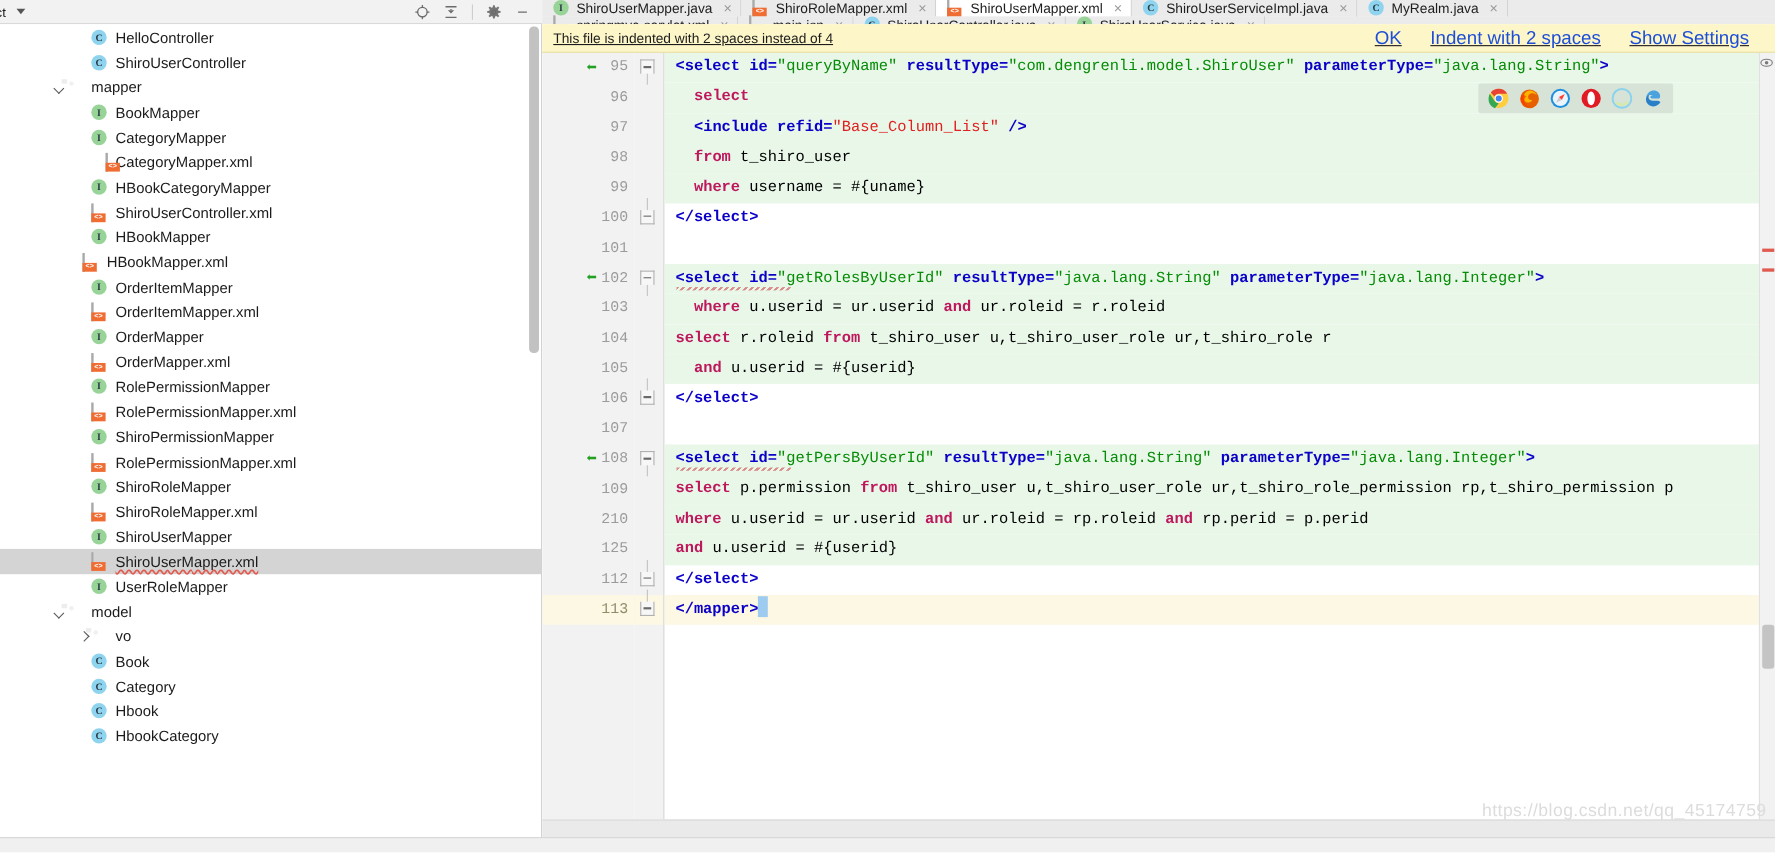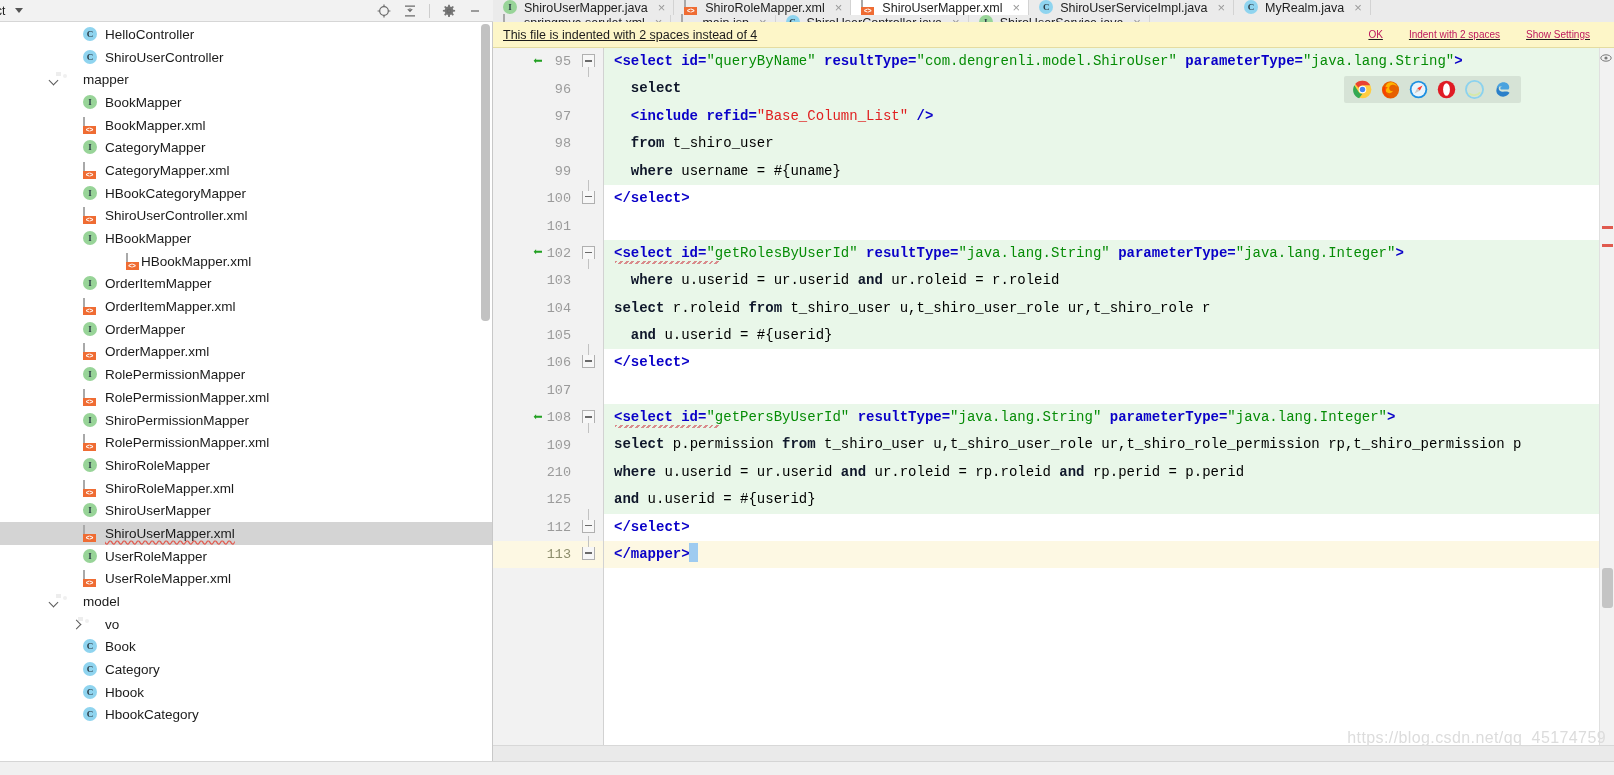--- a/index.html
+++ b/index.html
@@ -122,21 +122,21 @@
   }
 
   
   .editor-wrap { flex:1; display:flex; flex-direction:column; min-width:0; position:relative; background:#fff; }
 
   .notif {
     height:26px; flex:0 0 26px; background:#fdf6c8; border-bottom:1px solid #e4dca1;
     display:flex; align-items:center; font-size:12.5px; color:#1c1c1c; padding:0 10px;text-decoration:underline;
   }
   .notif .links { margin-left:auto; display:flex; gap:26px; padding-right:14px; }
-  .notif .links a { color:#be185d; text-decoration:none; font-size:10px; cursor:pointer; }
+  .notif .links a { color:#1d4ed8; text-decoration:none; font-size:17px; cursor:pointer; }
 
   .code-area { flex:1; display:flex; min-height:0; position:relative; overflow:hidden; }
 
   .gutter {
     width:84px; flex:0 0 84px; background:#f2f2f2; position:relative;
     font-family:"Liberation Mono", monospace;
   }
   .gutter .gl {
     height:27.4px; display:flex; align-items:center; justify-content:flex-end;
     font-size:13.5px; color:#9b9b9b; padding-right:6px; position:relative;
@@ -173,21 +173,21 @@
     font-family:"Liberation Mono", monospace; font-size:14px; overflow:hidden;
     border-left:1px solid #d2d2d2;
   }
   .cl { height:27.4px; line-height:27.4px; white-space:pre; padding-left:10px; position:relative; }
   .cl.hl  { background:#e9f7e9; }
   .cl.cur { background:#fdf8e3; }
   .k   { color:#0a00c8; font-weight:bold; }   
   .attr{ color:#0a00c8; font-weight:bold; }
   .val { color:#068c06; }
   .red { color:#e02020; }
-  .sqlk{ color:#0f172a; font-weight:bold; }
+  .sqlk{ color:#be185d; font-weight:bold; }
   .caret {
     display:inline-block; width:9px; height:19px; background:#9ecbf0;
     vertical-align:-4px; margin-left:-1px;
   }
 
   
   .browser-bar {
     position:absolute; right:78px; top:28px;
     background:#d6e3d6; padding:4px 9px; display:flex; gap:9px; align-items:center;
     border-radius:2px;
@@ -353,31 +353,26 @@
           </div>
           <div class="tree-row" style="padding-left: 70px;">
             <span class="arrow"></span>
             <span class="ic">
               <span class="ic-i">I</span>
             </span>
             <span class="lbl">BookMapper</span>
           </div>
           <div class="tree-row" style="padding-left: 70px;">
             <span class="arrow"></span>
-            <span class="ic"><span class="ic-xml"></span></span>
-            <span class="lbl">BookMapper.xml</span>
-          </div>
-          <div class="tree-row" style="padding-left: 70px;">
-            <span class="arrow"></span>
             <span class="ic">
               <span class="ic-i">I</span>
             </span>
             <span class="lbl">CategoryMapper</span>
           </div>
-          <div class="tree-row" style="padding-left: 70px;">
+          <div class="tree-row" style="padding-left: 70px; text-align: right;">
             <span class="arrow"></span>
             <span class="ic"><span class="ic-xml"></span></span>
             <span class="lbl">CategoryMapper.xml</span>
           </div>
           <div class="tree-row" style="padding-left: 70px;">
             <span class="arrow"></span>
             <span class="ic">
               <span class="ic-i">I</span>
             </span>
             <span class="lbl">HBookCategoryMapper</span>
@@ -387,21 +382,21 @@
             <span class="ic"><span class="ic-xml"></span></span>
             <span class="lbl">ShiroUserController.xml</span>
           </div>
           <div class="tree-row" style="padding-left: 70px;">
             <span class="arrow"></span>
             <span class="ic">
               <span class="ic-i">I</span>
             </span>
             <span class="lbl">HBookMapper</span>
           </div>
-          <div class="tree-row" style="padding-left: 106px; text-align: center;">
+          <div class="tree-row" style="padding-left: 62px;">
             <span class="arrow"></span>
             <span class="ic"><span class="ic-xml"></span></span>
             <span class="lbl">HBookMapper.xml</span>
           </div>
           <div class="tree-row" style="padding-left: 70px;">
             <span class="arrow"></span>
             <span class="ic">
               <span class="ic-i">I</span>
             </span>
             <span class="lbl">OrderItemMapper</span>
@@ -470,25 +465,20 @@
             <span class="arrow"></span>
             <span class="ic"><span class="ic-xml"></span></span>
             <span class="lbl">ShiroUserMapper.xml</span>
           </div>
           <div class="tree-row" style="padding-left: 70px;">
             <span class="arrow"></span>
             <span class="ic">
               <span class="ic-i">I</span>
             </span>
             <span class="lbl">UserRoleMapper</span>
-          </div>
-          <div class="tree-row" style="padding-left: 70px;">
-            <span class="arrow"></span>
-            <span class="ic"><span class="ic-xml"></span></span>
-            <span class="lbl">UserRoleMapper.xml</span>
           </div>
           <div class="tree-row" style="padding-left: 48px;">
             <span class="arrow down"></span>
             <span class="ic"><span class="ic-folder"></span></span>
             <span class="lbl">model</span>
           </div>
           <div class="tree-row" style="padding-left: 70px;">
             <span class="arrow right"></span>
             <span class="ic"><span class="ic-folder"></span></span>
             <span class="lbl">vo</span>

